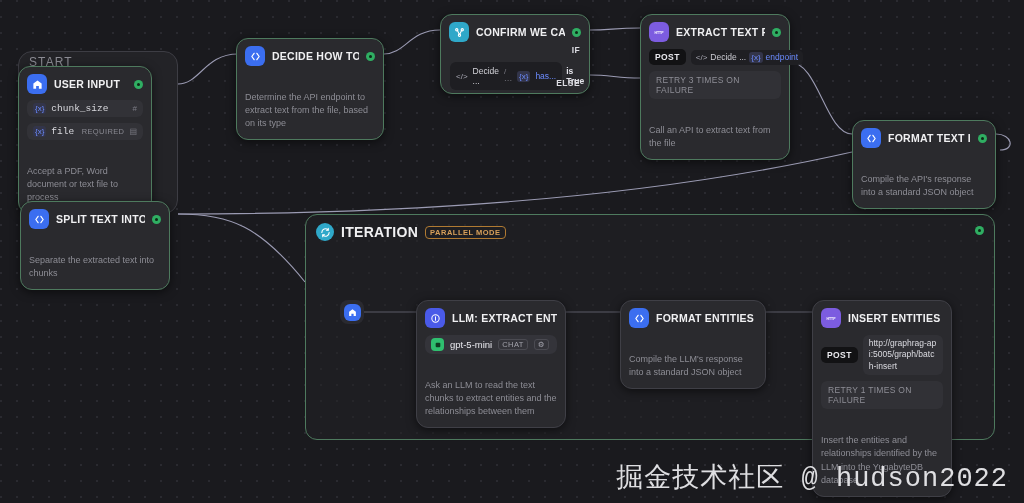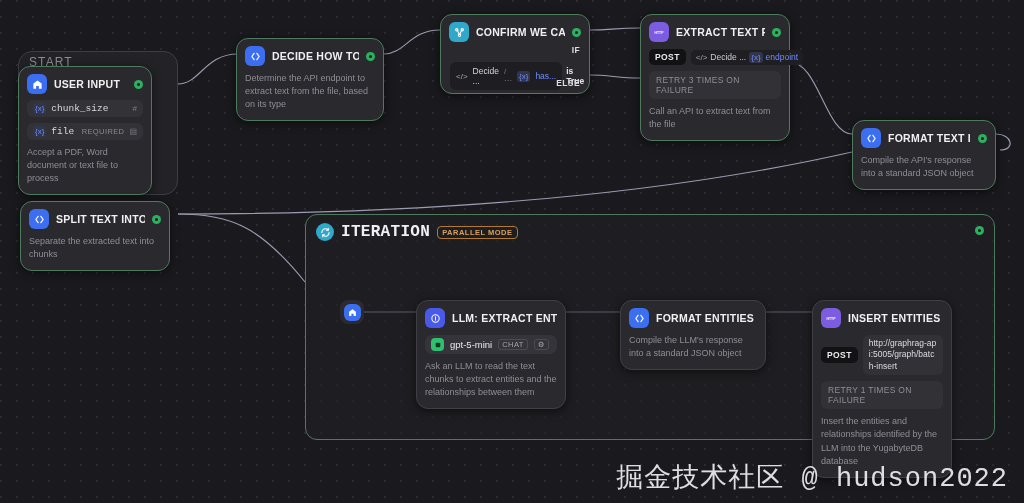--- a/index.html
+++ b/index.html
@@ -39,21 +39,21 @@
     letter-spacing: .25px; white-space: nowrap; overflow: hidden;
     flex: 1 1 auto; text-overflow: clip;
   }
   .ok {
     width: 9px; height: 9px; border-radius: 50%;
     background: #2fae62; flex: 0 0 auto;
     display:flex; align-items:center; justify-content:center;
   }
   .ok::after { content:""; width:3px; height:3px; background:#0d2a17; border-radius:50%; }
   .ndesc {
-    margin-top: 6px; font-size: 9px; line-height: 1.45;
+    margin-top: 25px; font-size: 9px; line-height: 1.45;
     color: #8d8d95;
   }
   .varrow {
     margin-top: 6px; display: flex; align-items: center; gap: 5px;
     background: #323237; border-radius: 6px; padding: 3px 6px;
     font-size: 9px; color: #d6d6da;
   }
   .xtag {
     color: #6c8cff; font-size: 8px; background: #33354a;
     border-radius: 3px; padding: 0 2px; line-height: 11px;
@@ -109,21 +109,21 @@
   .iterbox {
     position: absolute; left: 305px; top: 214px; width: 690px; height: 226px;
     border: 1px solid #4e7a5e; border-radius: 12px;
     background: rgba(34,34,38,.55);
   }
   .iterhead { display: flex; align-items: center; gap: 7px; padding: 8px 10px; }
   .itericon {
     width: 18px; height: 18px; border-radius: 50%;
     background: #2fa8c9; display:flex; align-items:center; justify-content:center;
   }
-  .itertitle { font-size: 16px; font-weight: bold; color: #f0f0f2; letter-spacing: .3px; font-family: Liberation Mono, monospace; }
+  .itertitle { font-size: 14px; font-weight: bold; color: #f0f0f2; letter-spacing: .3px; }
   .pmode {
     border: 1px solid #b07a32; color: #d8a05a; border-radius: 4px;
     font-size: 7.5px; padding: 1px 4px; letter-spacing: .5px; font-weight: bold;
   }
   .iterok { position: absolute; right: 10px; top: 11px; }
 
   .startdot {
     position: absolute; left: 340px; top: 300px;
     width: 24px; height: 24px; border-radius: 8px;
     background: #2a2a30; display:flex; align-items:center; justify-content:center;

